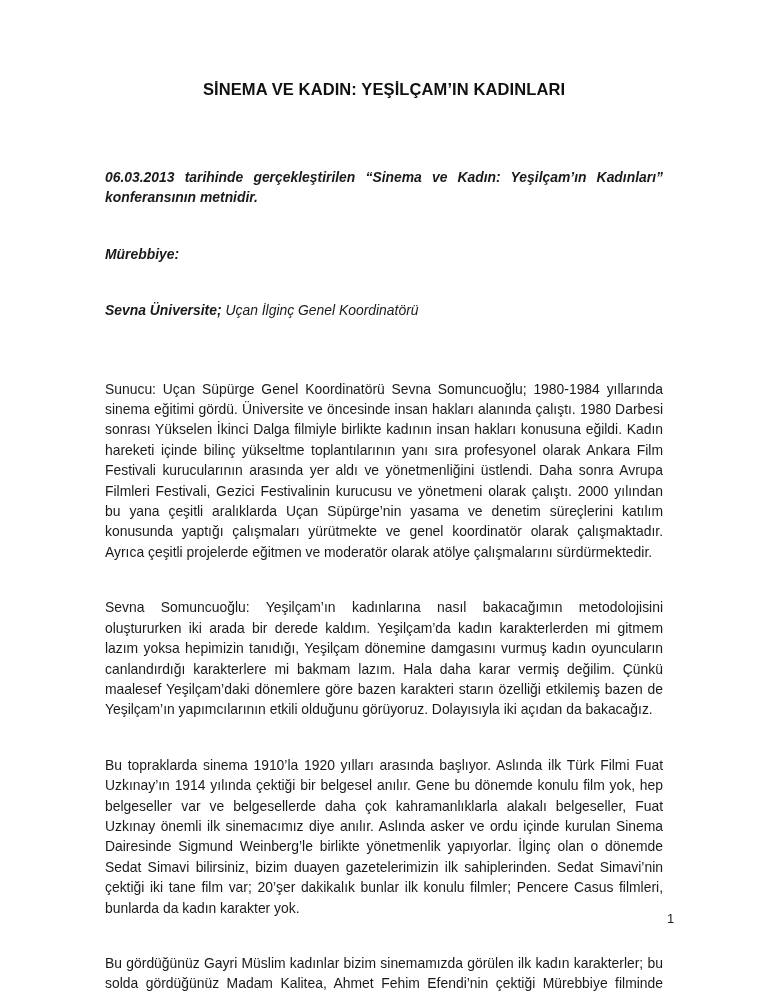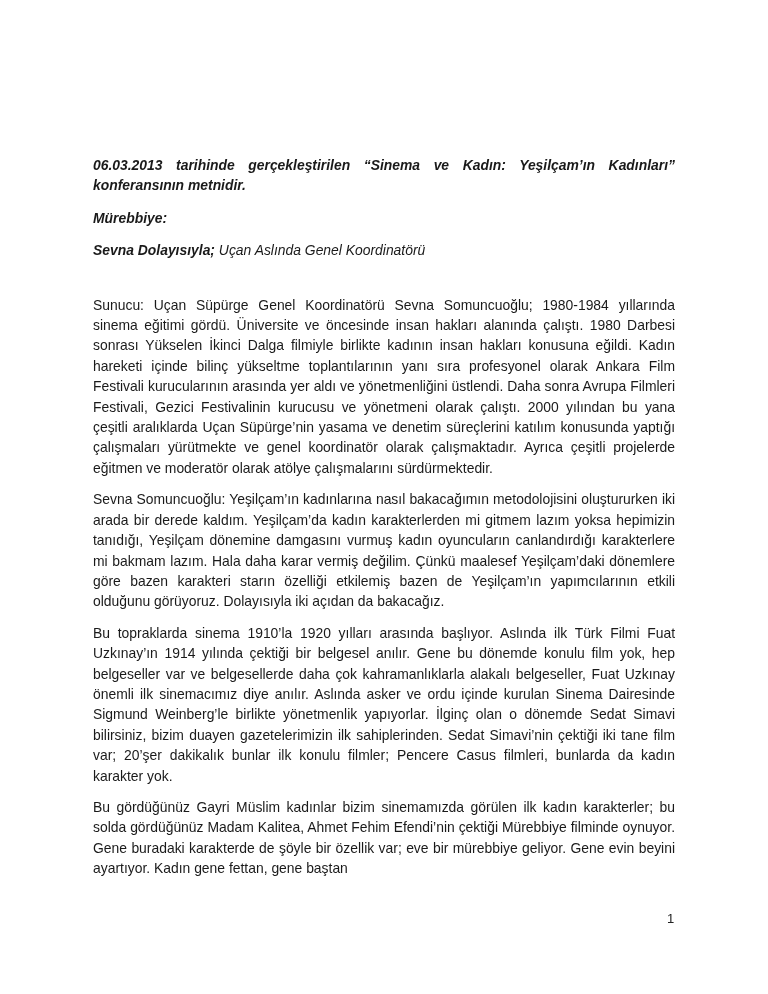--- a/index.html
+++ b/index.html
@@ -3,41 +3,42 @@
 <meta charset="utf-8">
 <style>
   html, body { margin: 0; padding: 0; background: #ffffff; }
   body { width: 768px; height: 994px; position: relative; overflow: hidden;
          font-family: "Liberation Sans", sans-serif; color: #1a1a1a; }
   .page { position: absolute; left: 0; top: 0; width: 768px; height: 994px; background: #fff; }
   .title { position: absolute; left: 0; width: 768px; top: 80px; text-align: center;
            font-weight: bold; font-size: 16.5px; letter-spacing: 0.1px; color: #111; }
   .content { position: absolute; left: 93px; width: 582px; top: 155px;
              font-size: 13.9px; line-height: 20.4px; }
-  .content p { margin: 0; text-align: justify; }
+  .content p { margin: 12px; text-align: justify; }
   .intro { font-style: italic; font-weight: bold; }
   .gap-s { height: 12px; }
   .gap-l { height: 34px; }
   .gap-p { height: 11px; }
   .speaker-line b { font-weight: bold; }
   .speaker-line i { font-style: italic; }
   .lbl { font-weight: normal; }
   .page-number { position: absolute; left: 667px; top: 911px; font-size: 13px; color: #222; }
 </style>
 </head>
 <body>
 
 <div class="page">
+  <div class="title">SİNEMA VE KADIN: YEŞİLÇAM’IN KADINLARI</div>
 
   <div class="content">
     <p class="intro">06.03.2013 tarihinde gerçekleştirilen “Sinema ve Kadın: Yeşilçam’ın Kadınları” konferansının metnidir.</p>
     <div class="gap-s"></div>
     <p class="intro">Mürebbiye:</p>
     <div class="gap-s"></div>
-    <p class="speaker-line"><i><b>Sevna Dolayısıyla;</b><span> Uçan Aslında Genel Koordinatörü</span></i></p>
+    <p class="speaker-line"><i><b>Sevna Üniversite;</b><span> Uçan İlginç Genel Koordinatörü</span></i></p>
     <div class="gap-l"></div>
 
     <p><span class="lbl">Sunucu:</span><span> Uçan Süpürge Genel Koordinatörü Sevna Somuncuoğlu; 1980-1984 yıllarında sinema eğitimi gördü. Üniversite ve öncesinde insan hakları alanında çalıştı. 1980 Darbesi sonrası Yükselen İkinci Dalga filmiyle birlikte kadının insan hakları konusuna eğildi. Kadın hareketi içinde bilinç yükseltme toplantılarının yanı sıra profesyonel olarak Ankara Film Festivali kurucularının arasında yer aldı ve yönetmenliğini üstlendi. Daha sonra Avrupa Filmleri Festivali, Gezici Festivalinin kurucusu ve yönetmeni olarak çalıştı. 2000 yılından bu yana çeşitli aralıklarda Uçan Süpürge’nin yasama ve denetim süreçlerini katılım konusunda yaptığı çalışmaları yürütmekte ve genel koordinatör olarak çalışmaktadır. Ayrıca çeşitli projelerde eğitmen ve moderatör olarak atölye çalışmalarını sürdürmektedir.</span></p>
     <div class="gap-p"></div>
     <p><span class="lbl">Sevna Somuncuoğlu:</span><span> Yeşilçam’ın kadınlarına nasıl bakacağımın metodolojisini oluştururken iki arada bir derede kaldım. Yeşilçam’da kadın karakterlerden mi gitmem lazım yoksa hepimizin tanıdığı, Yeşilçam dönemine damgasını vurmuş kadın oyuncuların canlandırdığı karakterlere mi bakmam lazım. Hala daha karar vermiş değilim. Çünkü maalesef Yeşilçam’daki dönemlere göre bazen karakteri starın özelliği etkilemiş bazen de Yeşilçam’ın yapımcılarının etkili olduğunu görüyoruz. Dolayısıyla iki açıdan da bakacağız.</span></p>
     <div class="gap-p"></div>
     <p><span>Bu topraklarda sinema 1910’la 1920 yılları arasında başlıyor. Aslında ilk Türk Filmi Fuat Uzkınay’ın 1914 yılında çektiği bir belgesel anılır. Gene bu dönemde konulu film yok, hep belgeseller var ve belgesellerde daha çok kahramanlıklarla alakalı belgeseller, Fuat Uzkınay önemli ilk sinemacımız diye anılır. Aslında asker ve ordu içinde kurulan Sinema Dairesinde Sigmund Weinberg’le birlikte yönetmenlik yapıyorlar. İlginç olan o dönemde Sedat Simavi bilirsiniz, bizim duayen gazetelerimizin ilk sahiplerinden. Sedat Simavi’nin çektiği iki tane film var; 20’şer dakikalık bunlar ilk konulu filmler; Pencere Casus filmleri, bunlarda da kadın karakter yok.</span></p>
     <div class="gap-p"></div>
     <p><span>Bu gördüğünüz Gayri Müslim kadınlar bizim sinemamızda görülen ilk kadın karakterler; bu solda gördüğünüz Madam Kalitea, Ahmet Fehim Efendi’nin çektiği Mürebbiye filminde oynuyor. Gene buradaki karakterde de şöyle bir özellik var; eve bir mürebbiye geliyor. Gene evin beyini ayartıyor. Kadın gene fettan, gene baştan</span></p>
   </div>

